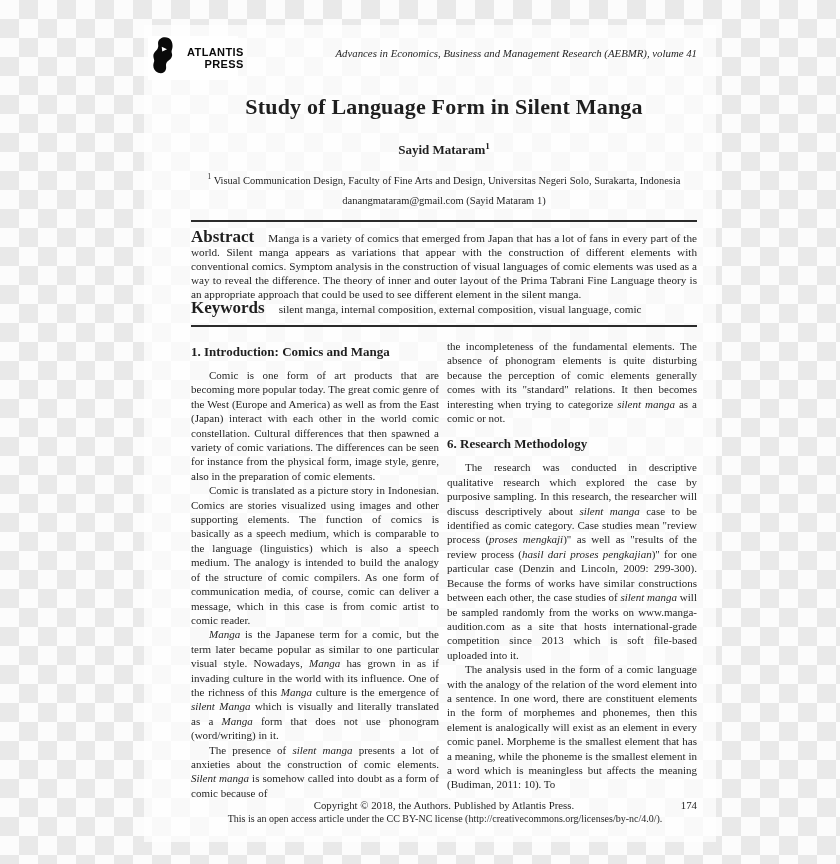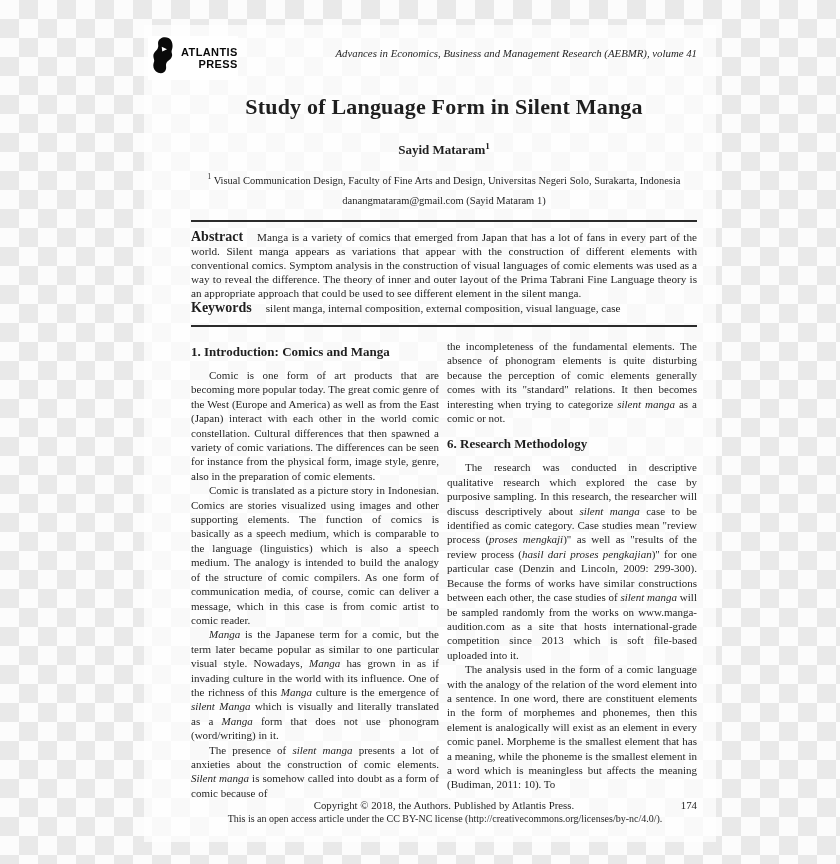--- a/index.html
+++ b/index.html
@@ -12,38 +12,38 @@
   }
   .page-overlay{
     position:absolute;left:144px;top:25px;width:572px;height:817px;
     background:rgba(255,255,255,0.74);
   }
   .abs{position:absolute;}
   .centered{width:506px;left:191px;text-align:center;}
   
   .logo-box{
     left:148px;top:36px;width:90px;height:44px;background:#ffffff;
-    display:flex;align-items:center;justify-content:flex-start;gap:3px;padding:1px 2px;box-sizing:border-box;
+    display:flex;align-items:center;justify-content:flex-start;gap:9px;padding:1px 2px;box-sizing:border-box;
   }
   .logo-text{
     font-family:"Liberation Sans", sans-serif;font-weight:700;font-size:11px;line-height:12.5px;
     letter-spacing:.4px;text-align:right;width:58px;color:#0a0a0a;
   }
   
   .hdr1{top:47px;font-size:10.8px;font-style:italic;text-align:right;}
   .hdr2{top:62px;font-size:10.8px;}
   .title{top:94px;font-size:22px;font-weight:700;letter-spacing:.2px;}
   .author{top:141px;font-size:13px;font-weight:700;}
   .affil{top:172px;font-size:10.5px;}
   .email{top:195px;font-size:10.5px;}
   .rule{left:191px;width:506px;height:2px;background:#2b2b2b;}
   .rule1{top:220px;}
   .rule2{top:325px;}
   .abstract{left:191px;top:230px;width:506px;font-size:11.2px;line-height:13.9px;text-align:justify;}
-  .block-label{font-size:14px;font-weight:700;margin-right:14px;}
+  .block-label{font-size:17px;font-weight:700;margin-right:14px;}
   .keywords{left:191px;top:301px;width:506px;font-size:11.2px;line-height:13.9px;}
   
   .col{font-size:11px;line-height:14.4px;text-align:justify;}
   .col p{margin:0;text-indent:18px;}
   .col p.cont{text-indent:0;}
   .col h3{font-size:13px;line-height:18px;margin:0 0 7px 0;font-weight:700;text-align:left;}
   .col h3.mid{margin-top:10px;}
   .col-left{left:191px;top:343px;width:248px;}
   .col-right{left:447px;top:339px;width:250px;}
   
@@ -84,21 +84,21 @@
   </div>
   <div class="abs centered email">danangmataram@gmail.com (Sayid Mataram 1)</div>
 
   <div class="abs rule rule1"></div>
 
   <div class="abs abstract">
     <span class="block-label">Abstract</span><span>Manga is a variety of comics that emerged from Japan that has a lot of fans in every part of the world. Silent manga appears as variations that appear with the construction of different elements with conventional comics. Symptom analysis in the construction of visual languages of comic elements was used as a way to reveal the difference. The theory of inner and outer layout of the Prima Tabrani Fine Language theory is an appropriate approach that could be used to see different element in the silent manga.</span>
   </div>
 
   <div class="abs keywords">
-    <span class="block-label">Keywords</span><span>silent manga, internal composition, external composition, visual language, case</span>
+    <span class="block-label">Keywords</span><span>silent manga, internal composition, external composition, visual language, comic</span>
   </div>
 
   <div class="abs rule rule2"></div>
 
   <div class="abs col col-left">
     <h3>1. Introduction: Comics and Manga</h3>
     <p>Comic is one form of art products that are becoming more popular today. The great comic genre of the West (Europe and America) as well as from the East (Japan) interact with each other in the world comic constellation. Cultural differences that then spawned a variety of comic variations. The differences can be seen for instance from the physical form, image style, genre, also in the preparation of comic elements.</p>
     <p>Comic is translated as a picture story in Indonesian. Comics are stories visualized using images and other supporting elements. The function of comics is basically as a speech medium, which is comparable to the language (linguistics) which is also a speech medium. The analogy is intended to build the analogy of the structure of comic compilers. As one form of communication media, of course, comic can deliver a message, which in this case is from comic artist to comic reader.</p>
     <p><i>Manga</i> is the Japanese term for a comic, but the term later became popular as similar to one particular visual style. Nowadays, <i>Manga</i> has grown in as if invading culture in the world with its influence. One of the richness of this <i>Manga</i> culture is the emergence of <i>silent Manga</i> which is visually and literally translated as a <i>Manga</i> form that does not use phonogram (word/writing) in it.</p>
     <p>The presence of <i>silent manga</i> presents a lot of anxieties about the construction of comic elements. <i>Silent manga</i> is somehow called into doubt as a form of comic because of</p>

